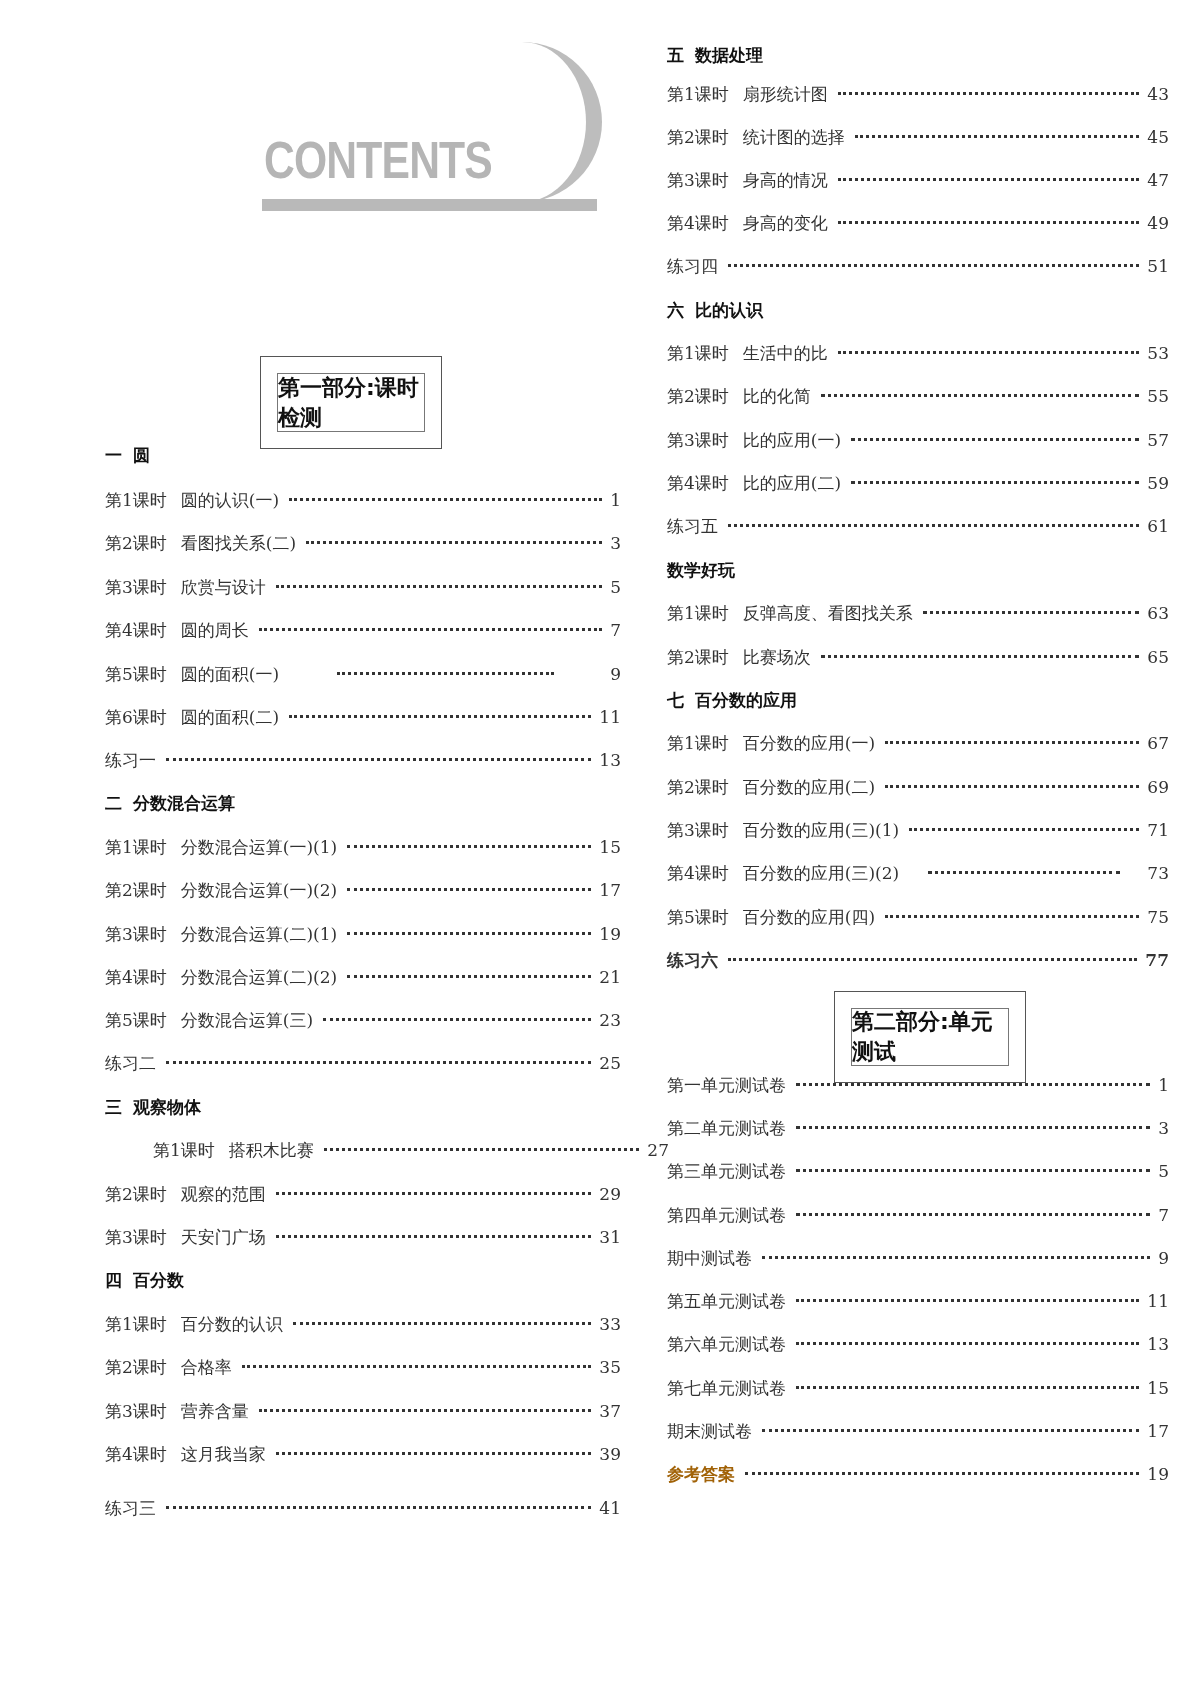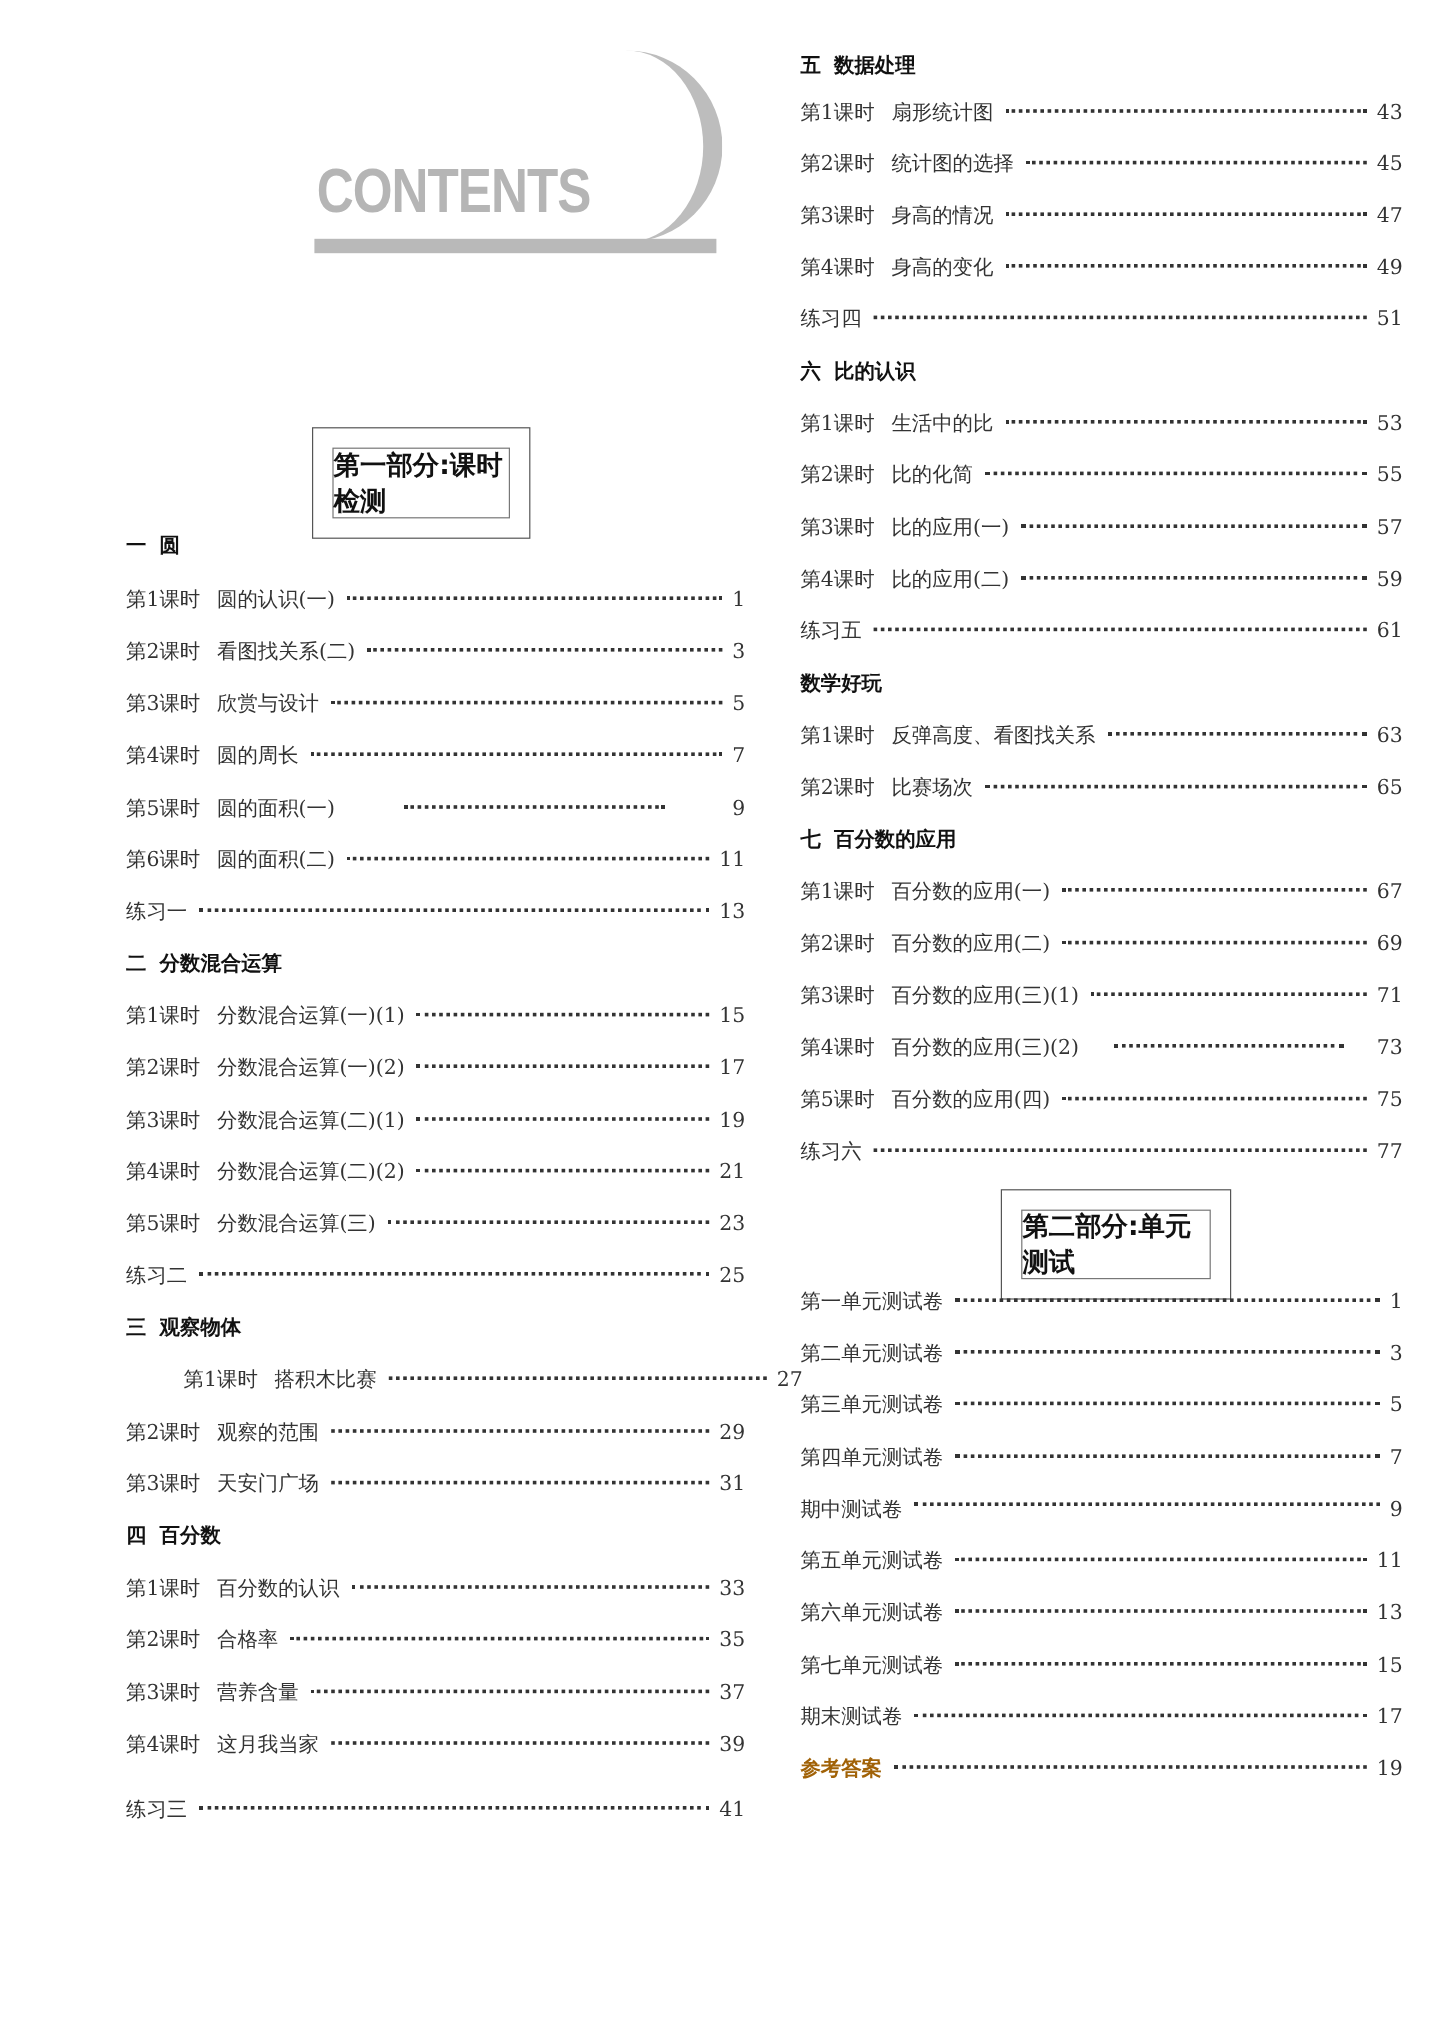--- a/index.html
+++ b/index.html
@@ -240,21 +240,21 @@
     <div class="row R" style="top: 861px; gap: 19px;">
       <span class="label"><span class="lesson">第4课时</span><span class="title">百分数的应用(三)(2)</span></span>
       <span class="leader"></span>
       <span class="page">73</span>
     </div>
     <div class="row R" style="top: 905px;">
       <span class="label"><span class="lesson">第5课时</span><span class="title">百分数的应用(四)</span></span>
       <span class="leader"></span>
       <span class="page">75</span>
     </div>
-    <div class="row R" style="top: 948px;">
+    <div class="row R" style="top: 948px; font-weight: bold;">
       <span class="label"><span class="title">练习六</span></span>
       <span class="leader"></span>
       <span class="page">77</span>
     </div>
     <div class="row R" style="top: 1073px;">
       <span class="label">第一单元测试卷</span>
       <span class="leader"></span>
       <span class="page">1</span>
     </div>
     <div class="row R" style="top: 1116px;">
@@ -265,21 +265,21 @@
     <div class="row R" style="top: 1159px;">
       <span class="label">第三单元测试卷</span>
       <span class="leader"></span>
       <span class="page">5</span>
     </div>
     <div class="row R" style="top: 1203px;">
       <span class="label">第四单元测试卷</span>
       <span class="leader"></span>
       <span class="page">7</span>
     </div>
-    <div class="row R" style="top: 1246px; align-items: center;">
+    <div class="row R" style="top: 1246px;">
       <span class="label">期中测试卷</span>
       <span class="leader"></span>
       <span class="page">9</span>
     </div>
     <div class="row R" style="top: 1289px;">
       <span class="label">第五单元测试卷</span>
       <span class="leader"></span>
       <span class="page">11</span>
     </div>
     <div class="row R" style="top: 1332px;">

